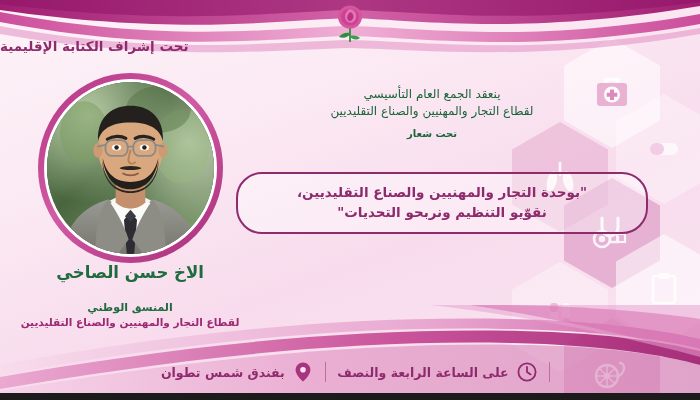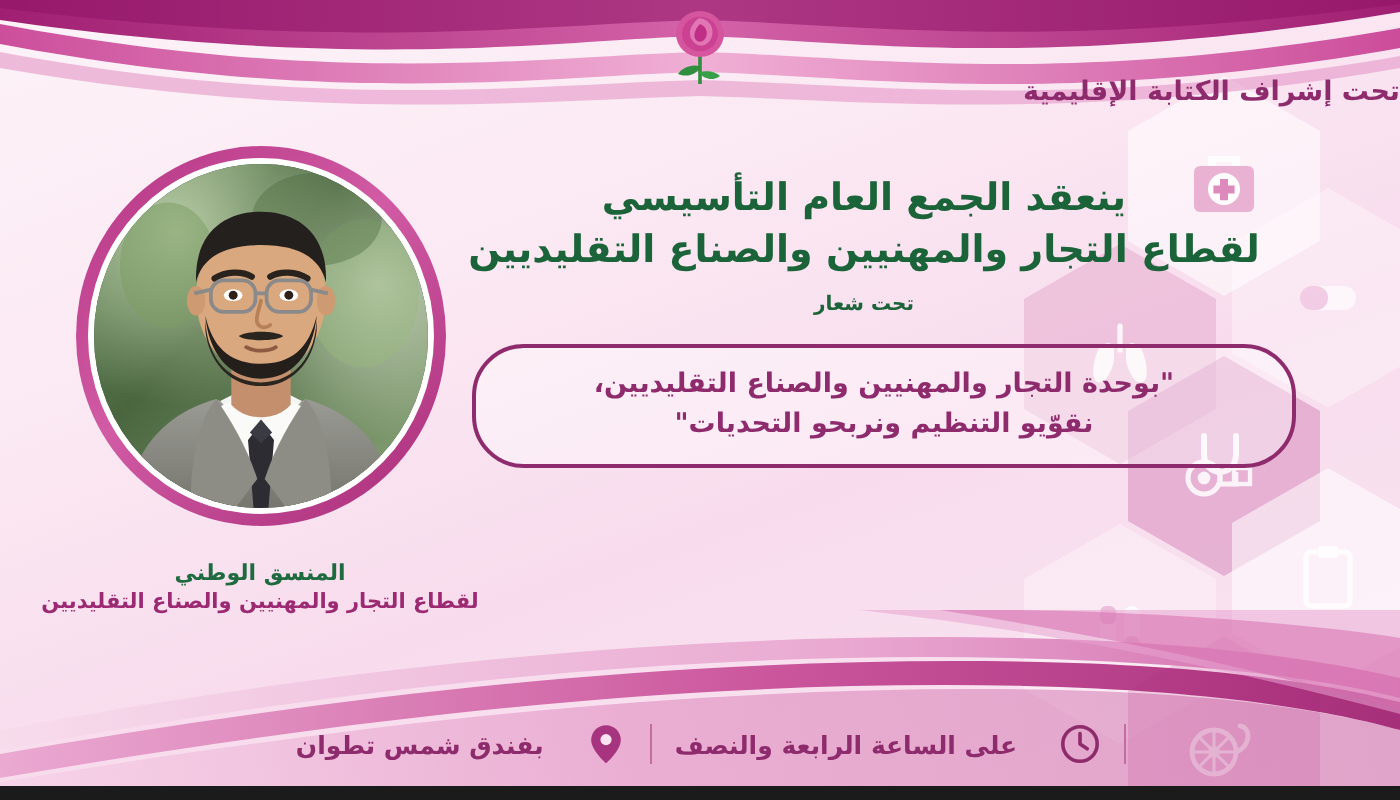--- a/index.html
+++ b/index.html
@@ -68,21 +68,21 @@
     transform: translateX(-50%);
     width: 46px;
     height: 42px;
   }
 
   .head-lines {
     position: absolute;
     top: 38px;
     left: 0;
     width: 700px;
-    text-align: right;
+    text-align: left;
     line-height: 1.32;
     z-index: 6;
   }
   .head-lines .hl {
     font-size: 13.5px;
     font-weight: bold;
     color: #8e2b6d;
     letter-spacing: 0px;
   }
 
@@ -151,22 +151,22 @@
     position: absolute;
     right: 58px;
     top: 86px;
     width: 420px;
     text-align: center;
     z-index: 6;
     line-height: 1.38;
   }
   .announce .a1,
   .announce .a2 {
-    font-size: 19px;
-    font-weight: bold;
+    font-size: 12px;
+    font-weight: normal;
     color: #1b6339;
   }
   .announce .a3 {
     margin-top: 8px;
     font-size: 10px;
     font-weight: bold;
     color: #1b6339;
   }
 
   
@@ -201,21 +201,21 @@
     flex-direction: row;
     align-items: center;
     justify-content: center;
     gap: 0;
     z-index: 10;
   }
   .info-item {
     display: flex;
     flex-direction: row;
     align-items: center;
-    gap: 20px;
+    gap: 7px;
     padding: 0 11px;
   }
   .info-item .txt {
     font-size: 12.5px;
     font-weight: bold;
     color: #8e2b6d;
     white-space: nowrap;
   }
   .info-sep {
     width: 1.5px;
@@ -410,20 +410,21 @@
             <path d="M78 93 C83 90 97 90 102 93 C99 96 81 96 78 93Z" fill="#2b2520"></path>
 
             <path d="M82 99 C86 101.5 94 101.5 98 99" stroke="#8d5b42" stroke-width="2" fill="none" stroke-linecap="round"></path>
           </svg>
         </div>
       </div>
     </div>
   </div>
 
   <div class="name-block">
+    <div class="name-main">الاخ حسن الصاخي</div>
     <div class="name-role">المنسق الوطني</div>
     <div class="name-sector">لقطاع التجار والمهنيين والصناع التقليديين</div>
   </div>
 
   <div class="announce">
     <div class="a1">ينعقد الجمع العام التأسيسي</div>
     <div class="a2">لقطاع التجار والمهنيين والصناع التقليديين</div>
     <div class="a3">تحت شعار</div>
   </div>
 

